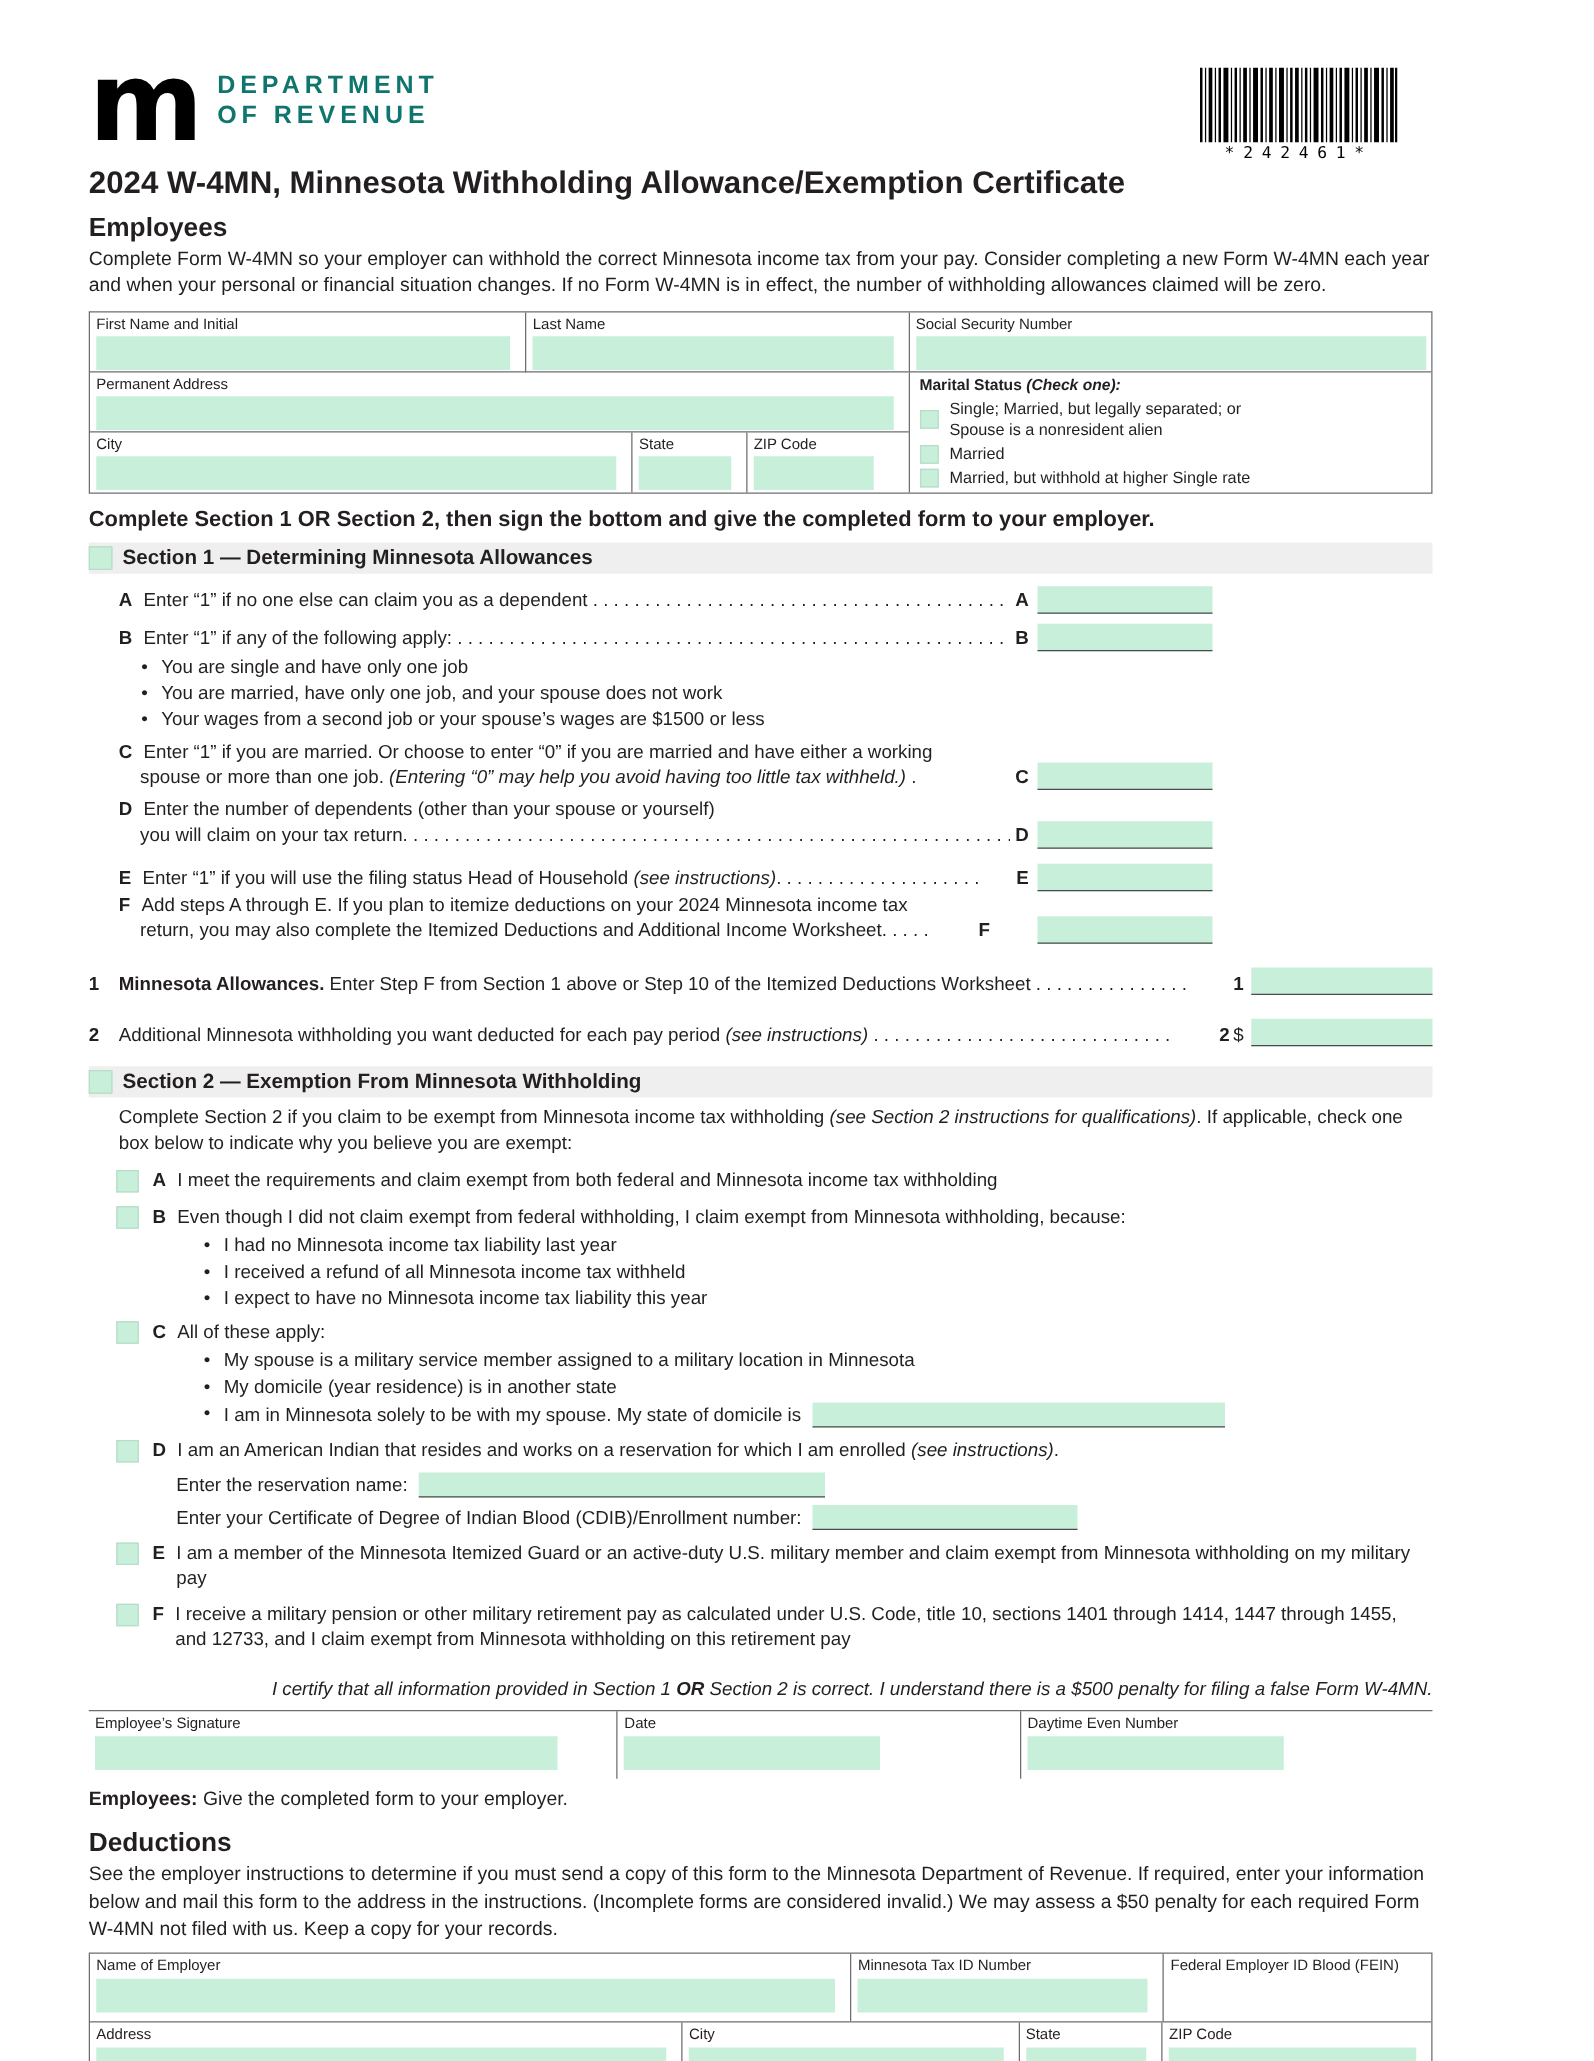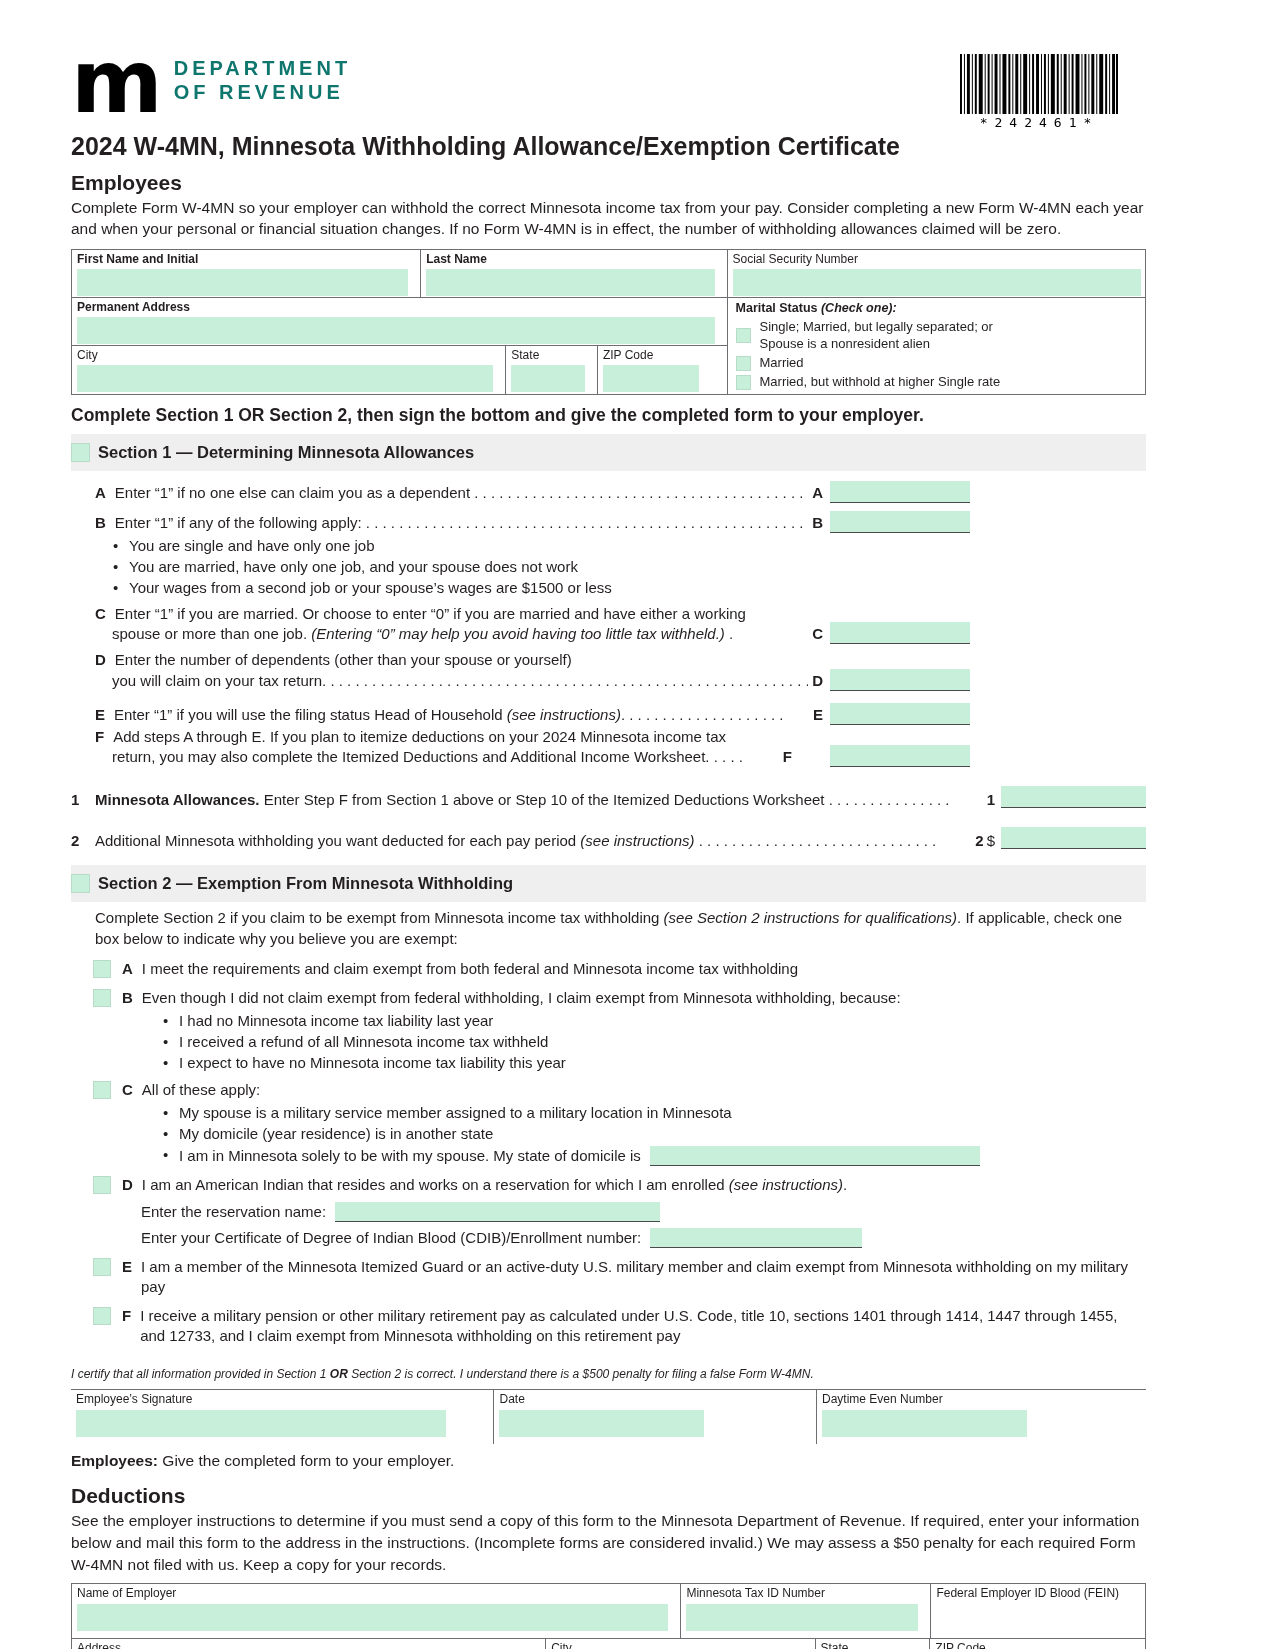--- a/index.html
+++ b/index.html
@@ -22,21 +22,21 @@
 
   .title { font-size:25px; font-weight:bold; margin:2px 0 10px; }
   h2.sect-heading { font-size:21px; font-weight:bold; margin:0 0 2px; }
   .intro { font-size:15.5px; line-height:1.38; margin-bottom:9px; }
 
   
   .info-table { display:flex; border:1px solid var(--border-gray,#6d6e71); }
   .info-left { width:61%; }
   .info-right { width:39%; border-left:1px solid var(--border-gray,#6d6e71); }
   .info-row { display:flex; height:48px; }
-  .info-row.bordered { border-bottom:1px solid var(--border-gray,#6d6e71);font-weight:bold; }
+  .info-row.bordered { border-bottom:1px solid var(--border-gray,#6d6e71); }
   .cell { padding:3px 0 0 5px; height:48px; }
   .cell-label { font-size:12px; line-height:1.15; }
   .field { background:var(--field-green,#c8efda); }
   .cell .field { height:27px; margin:2px 12px 0 0; }
   .cell.c-first { width:53.2%; }
   .cell.c-last { width:46.8%; border-left:1px solid var(--border-gray,#6d6e71); }
   .cell.c-addr { width:100%; }
   .cell.c-city { width:66.2%; }
   .cell.c-state { width:14%; border-left:1px solid var(--border-gray,#6d6e71); }
   .cell.c-zip { width:19.8%; border-left:1px solid var(--border-gray,#6d6e71); }
@@ -45,21 +45,21 @@
   .cell.c-ssn .field { margin-right:4px; }
   .marital { height:96px; padding:3px 4px 0 8px; font-size:13px; line-height:1.25; }
   .marital-label { font-size:12.5px; }
   .m-opt { display:flex; align-items:center; margin-top:3px; }
   .chk-sm { width:15px; height:15px; flex:none; background:var(--field-green,#c8efda); border:1px solid #b7dcc7; margin-right:9px; }
 
   
   .instruction { font-size:17.5px; font-weight:bold; margin:10px 0 8px; }
 
   
-  .section-bar { display:flex; align-items:center; background:var(--section-bar,#efefef); height:37px; margin:4px 0 6px; }
+  .section-bar { display:flex; align-items:center; background:var(--section-bar,#efefef); height:25px; margin:4px 0 6px; }
   .section-bar .sq { width:19px; height:19px; background:var(--field-green,#c8efda); border:1px solid #b7dcc7; margin-right:8px; flex:none; }
   .section-bar .sect-title { font-size:16.5px; font-weight:bold; }
   .section-bar.s2 { margin-top:16px; }
 
   
   .s1-row { display:flex; align-items:flex-end; padding-left:24px; margin-right:176px; margin-bottom:2px; font-size:15px; line-height:1.35; }
   .s1-text { flex:1; min-width:0; }
   .row-letter { font-weight:bold; margin-right:9px; }
   .line2 { padding-left:17px; }
   .tail { font-weight:bold; margin-left:4px; flex:none; }
@@ -81,21 +81,21 @@
   .s2-letter { font-weight:bold; margin:0 9px 0 11px; flex:none; }
   .s2-text { flex:1; }
   .s2-bullets { margin-left:90px; }
   .inline-field { display:inline-block; height:20px; background:var(--field-green,#c8efda); border-bottom:1.5px solid #4a4a4c; vertical-align:-5px; margin-left:5px; }
   .if-domicile { width:330px; }
   .if-reservation { width:325px; }
   .if-cdib { width:212px; }
   .s2-sub { margin:6px 0 2px 70px; font-size:15px; }
 
   
-  .certify { font-size:12px; font-style:italic; margin:20px 0 8px; }
+  .certify { font-size:15px; font-style:italic; margin:20px 0 8px;text-align:right; }
   .sig-table { display:flex; border-top:1px solid var(--border-gray,#6d6e71); }
   .sig-col { padding:3px 0 7px 5px; }
   .sig-col + .sig-col { border-left:1px solid var(--border-gray,#6d6e71); }
   .sig-c1 { width:39.3%; } .sig-c2 { width:30%; } .sig-c3 { width:30.7%; }
   .sig-field { height:27px; margin-top:4px; background:var(--field-green,#c8efda); }
   .sig-c1 .sig-field { width:370px; } .sig-c2 .sig-field { width:205px; } .sig-c3 .sig-field { width:205px; }
   .emp-note { font-size:15.5px; margin:8px 0 14px; }
 
   
   .employers-intro { font-size:15.5px; line-height:1.4; margin:2px 0 8px; }

